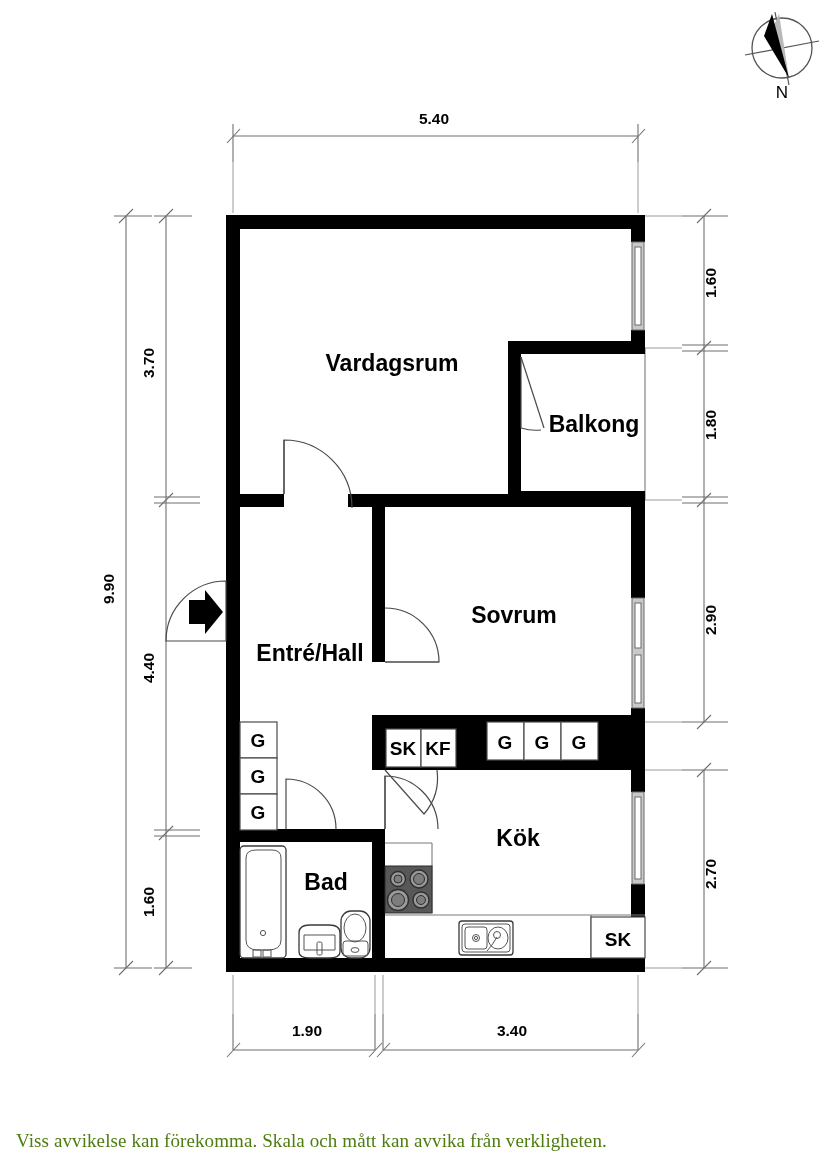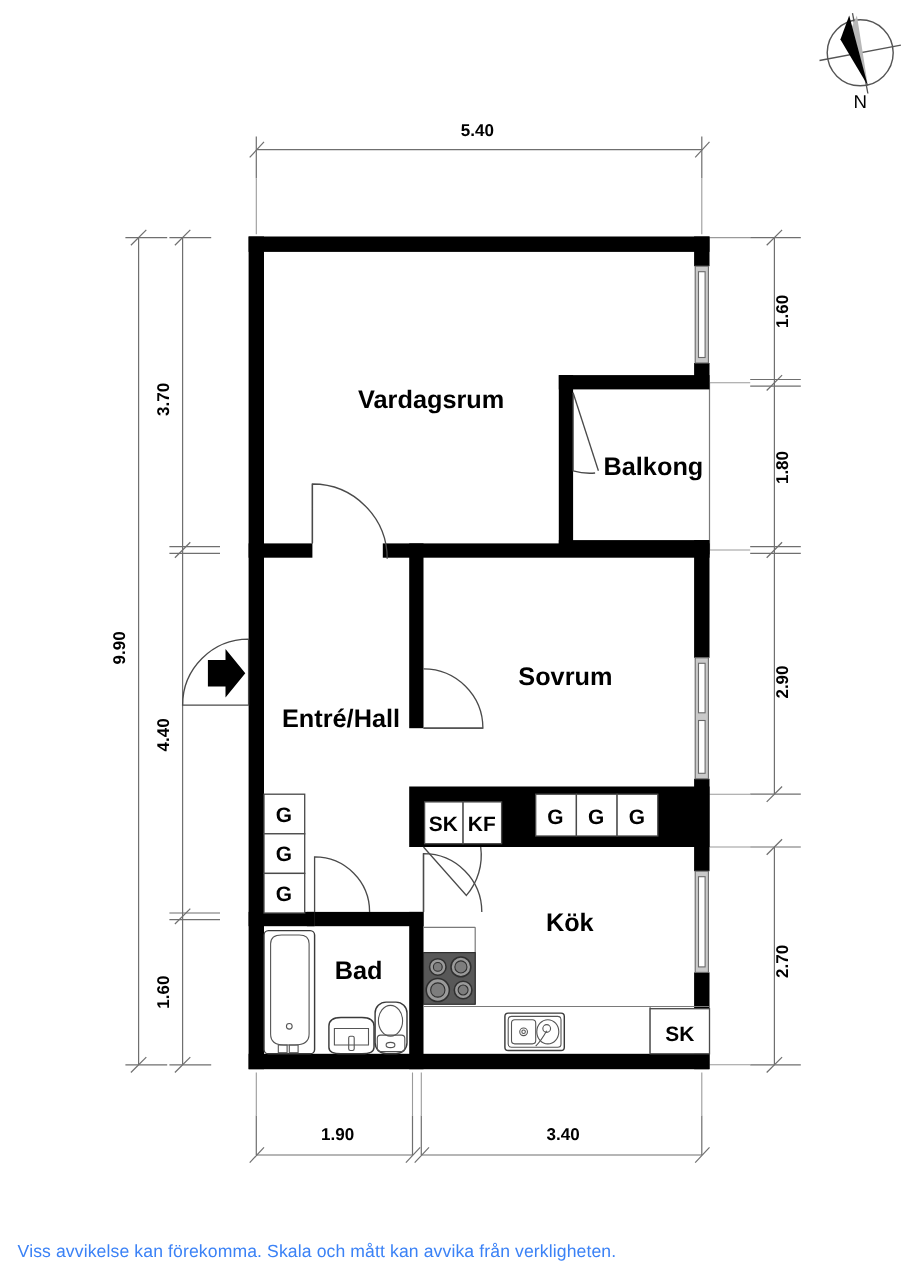--- a/index.html
+++ b/index.html
@@ -18,23 +18,23 @@
     position: absolute;
     left: 0;
     top: 0;
     width: 825px;
     height: 1167px;
   }
   .footer-note {
     position: absolute;
     left: 16px;
     top: 1130px;
-    font-family: Liberation Sans, sans-serif;
-    font-size: 16px;
-    color: #3b82f6;
+    font-family: Liberation Serif, serif;
+    font-size: 19px;
+    color: #4d7c0f;
     letter-spacing: 0.1px;
     white-space: nowrap;
   }
   svg { display: block; }
   text { font-family: "Liberation Sans", sans-serif; }
   .room-label {
     font-size: 23px;
     font-weight: bold;
     fill: #000000;
   }

